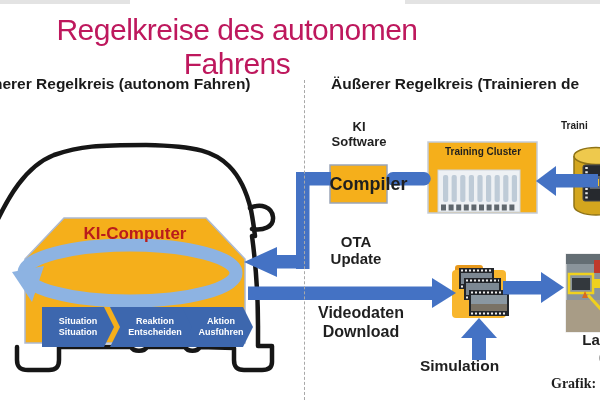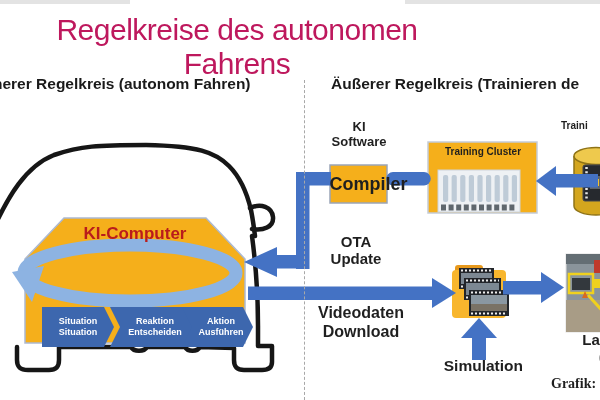--- a/index.html
+++ b/index.html
@@ -23,21 +23,21 @@
   .chev-first{clip-path:polygon(0 0,calc(100% - 10px) 0,100% 50%,calc(100% - 10px) 100%,0 100%);}
   .lbl{font-weight:bold;color:#1f1f1f;}
   .ki-sw{top:120px;left:326px;width:66px;text-align:center;font-size:13px;line-height:14.5px;}
   .compiler{top:165px;left:340px;width:57px;height:38px;display:flex;align-items:center;
             justify-content:center;font-size:18px;}
   .training{top:120px;left:428px;width:110px;text-align:center;font-size:14px;}
   .tcluster{top:146px;left:428px;width:110px;text-align:center;font-size:10px;}
   .tdata{top:120px;left:561px;font-size:10px;}
   .ota{top:234px;left:310px;width:92px;text-align:center;font-size:15px;line-height:16.5px;}
   .video{top:303px;left:300px;width:122px;text-align:center;font-size:16px;line-height:19px;}
-  .sim{top:357px;left:418px;width:105px;text-align:right;font-size:15.5px;}
+  .sim{top:357px;left:407px;width:105px;text-align:center;font-size:15.5px;}
   .labeln{top:331px;left:566px;width:50px;text-align:center;font-size:15px;}
   .manuel{top:350px;left:563px;font-size:12px;padding-left:36px;}
   .grafik{top:376px;left:551px;font-size:14px;font-family:"Liberation Serif",serif;}
 </style>
 </head>
 <body>
 
 <div class="stage">
 
   <div class="abs topstrip" style="left:0;width:130px;"></div>

